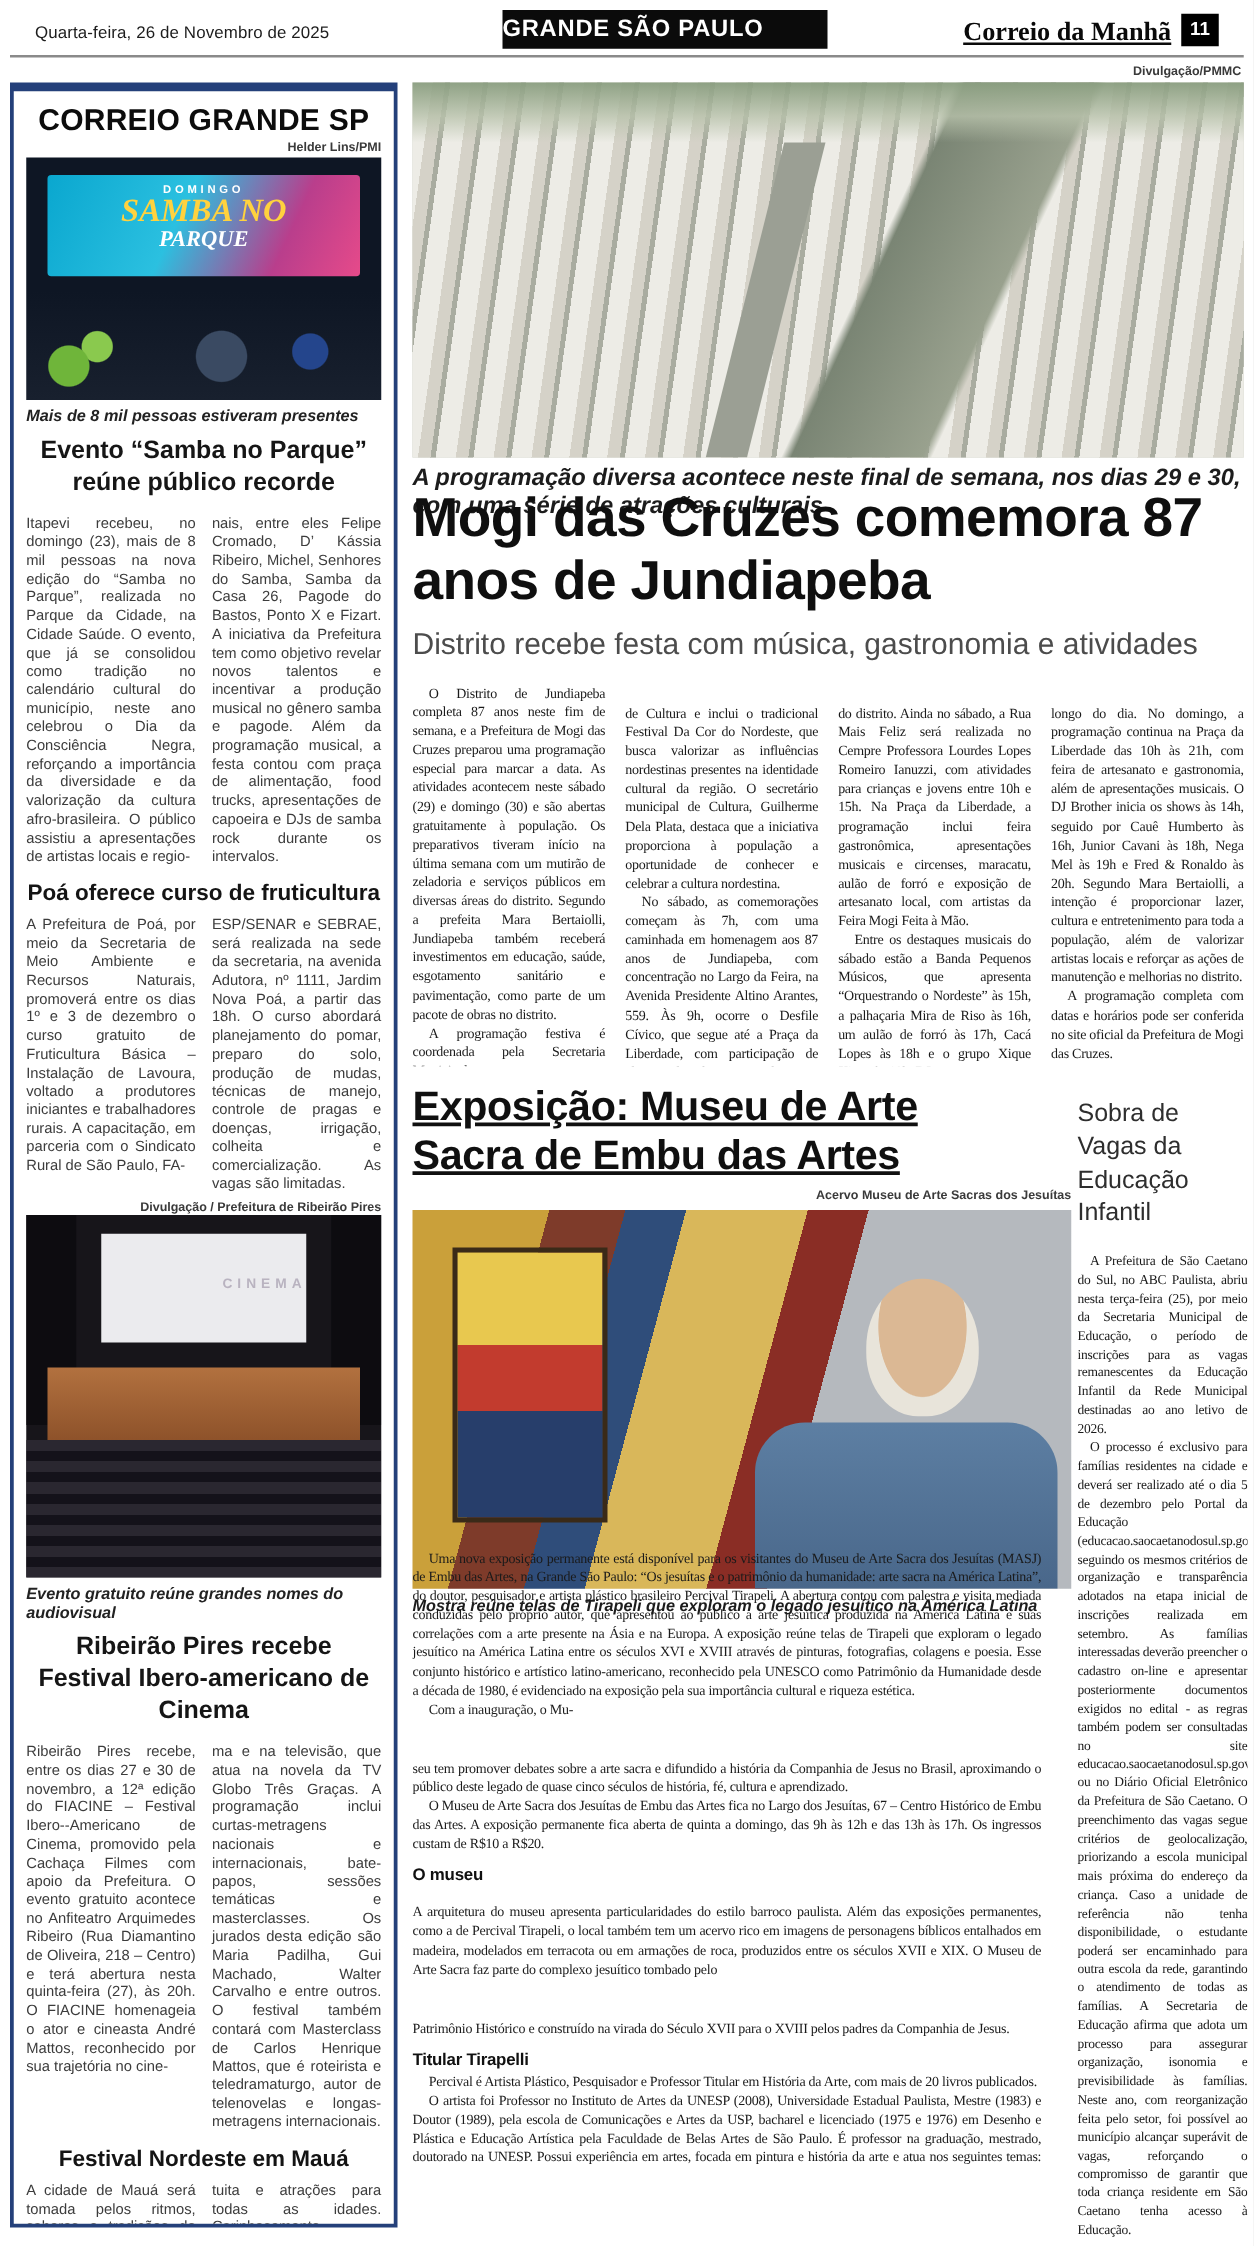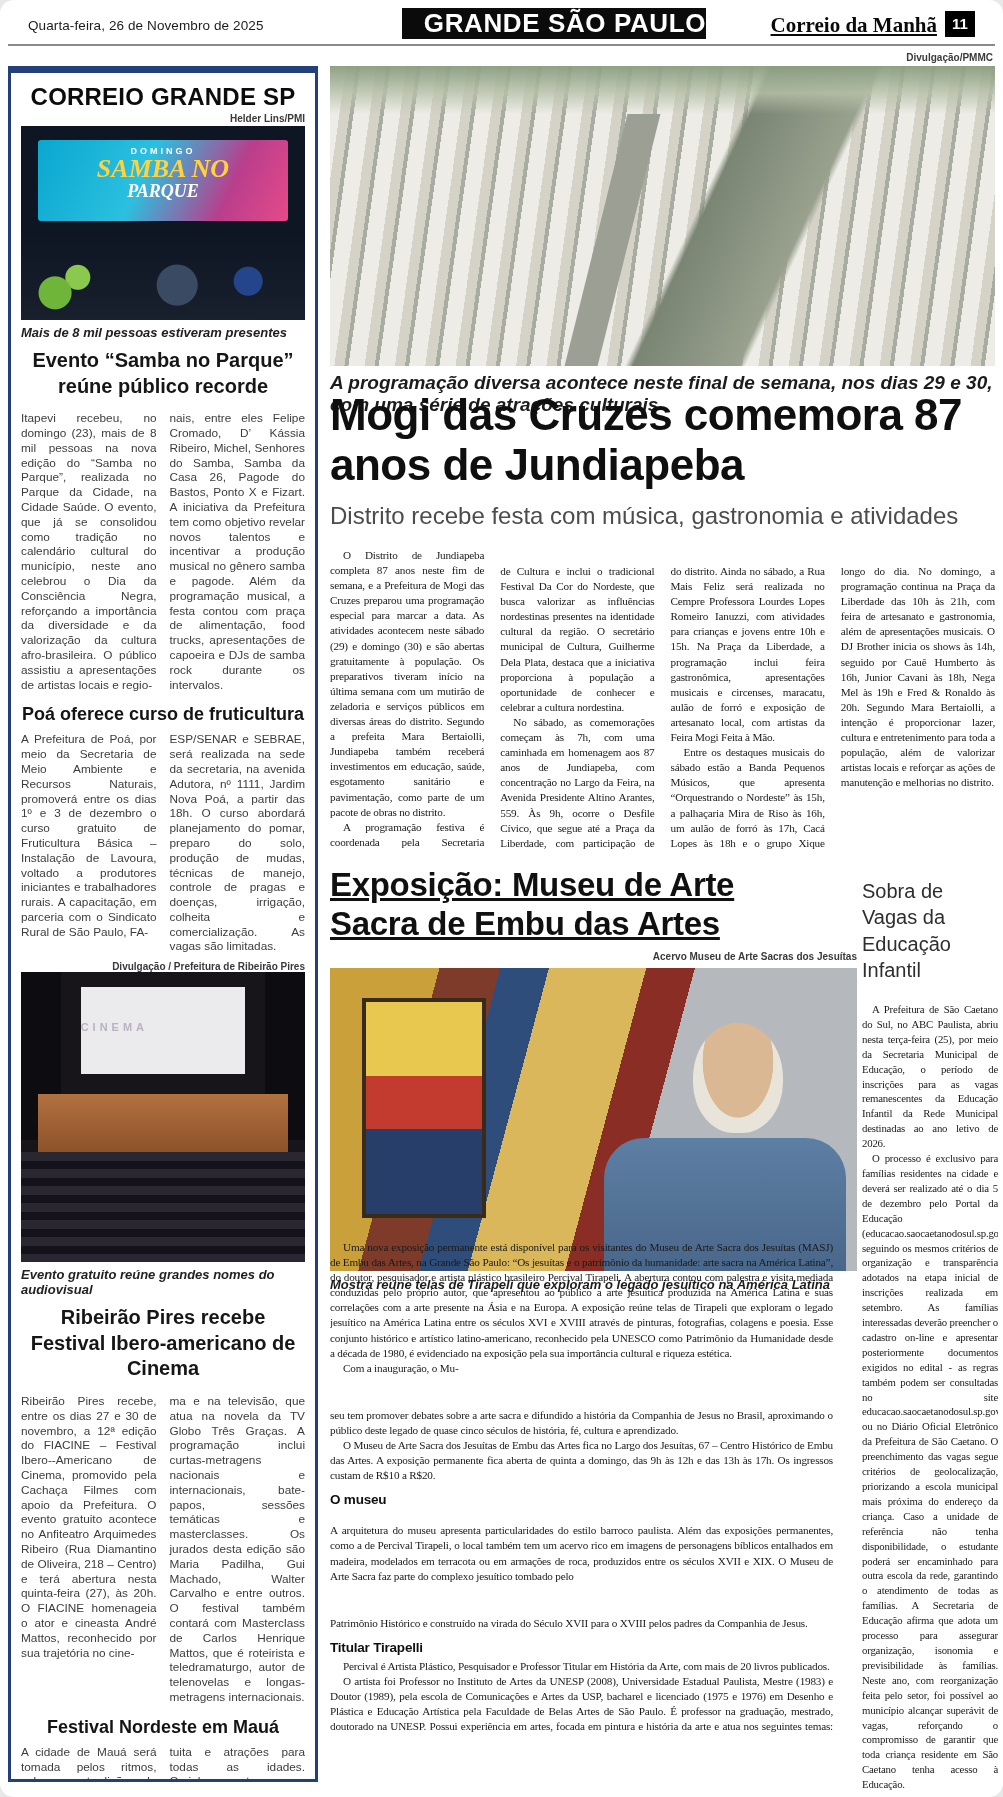--- a/index.html
+++ b/index.html
@@ -1,22 +1,22 @@
 <!DOCTYPE html>
 <html><head>
 <meta charset="utf-8">
 <style>
   html,body{margin:0;padding:0;background:#e8e8e8;}
   #page{position:relative;width:1003px;height:1797px;background:#ffffff;margin:0 auto;
-        font-family:"Liberation Sans",sans-serif;color:#111;overflow:hidden;border-radius:14px;}
+        font-family:"Liberation Sans",sans-serif;color:#111;overflow:hidden;}
 
   
   .hdr-date{position:absolute;left:28px;top:18px;font-size:13.5px;color:#1c1c1c;letter-spacing:.1px;}
-  .hdr-section{position:absolute;left:402px;top:8px;width:304px;height:31px;background:#0b0b0b;
-               color:#fff;font-weight:800;font-size:26px;text-align:right;line-height:31px;letter-spacing:.6px;}
+  .hdr-section{position:absolute;left:402px;top:8px;width:260px;height:31px;background:#0b0b0b;
+               color:#fff;font-weight:800;font-size:19px;text-align:left;line-height:31px;letter-spacing:.6px;}
   .hdr-brand{position:absolute;right:66px;top:13px;font-family:"Liberation Serif",serif;font-weight:700;
              font-size:21px;color:#0a0a0a;text-decoration:underline;}
   .hdr-pagenum{position:absolute;right:28px;top:11px;width:30px;height:26px;background:#000;color:#fff;
                font-weight:700;font-size:15px;text-align:center;line-height:26px;}
   .hdr-rule{position:absolute;left:8px;right:8px;top:44px;height:2px;background:#8a8a8a;}
   .credit{font-size:10px;font-weight:700;color:#3a3a3a;text-align:right;}
   .credit-pmmc{position:absolute;right:10px;top:52px;}
 
   
   .left-frame{position:absolute;left:8px;top:66px;width:310px;height:1716px;box-sizing:border-box;
@@ -41,21 +41,21 @@
   .festival-banner{position:absolute;left:6%;top:7%;width:88%;height:42%;
       background:linear-gradient(115deg,#0aa7cf 0%,#2bc0e0 42%,#b93e8c 75%,#e64a8a 100%);
       border-radius:3px;text-align:center;color:#fff;}
   .festival-banner .b1{font-size:9px;letter-spacing:3px;margin-top:6px;font-weight:700;}
   .festival-banner .b2{font-family:"Liberation Serif",serif;font-style:italic;font-weight:700;
       font-size:26px;color:#ffd23e;line-height:1;}
   .festival-banner .b3{font-family:"Liberation Serif",serif;font-style:italic;font-weight:700;
       font-size:18px;color:#fff;line-height:1.1;}
   .photo-cinema{height:290px;background:#17151a;}
   .cinema-screen{position:absolute;left:21%;top:5%;width:58%;height:30%;background:#ebebee;
-      text-align:left;font-size:11px;letter-spacing:4px;color:#b9b3c0;line-height:80px;font-weight:700;}
+      text-align:right;font-size:11px;letter-spacing:4px;color:#b9b3c0;line-height:80px;font-weight:700;}
   .cinema-curtain-l{position:absolute;left:0;top:0;width:14%;height:58%;background:#0d0c10;}
   .cinema-curtain-r{position:absolute;right:0;top:0;width:14%;height:58%;background:#0d0c10;}
   .cinema-floor{position:absolute;left:6%;top:42%;width:88%;height:22%;
       background:linear-gradient(180deg,#b2713f,#8a4f28);}
   .cinema-seats{position:absolute;left:0;bottom:0;width:100%;height:38%;
       background:repeating-linear-gradient(180deg,#2a2730 0 9px,#14121a 9px 17px);}
   .photo-aerial{position:absolute;left:330px;top:66px;width:665px;height:300px;background:
       linear-gradient(180deg,rgba(138,158,128,.95) 0%,rgba(184,194,171,.8) 9%,rgba(0,0,0,0) 16%),
       linear-gradient(115deg,rgba(0,0,0,0) 54%,#7a8574 55%,#99a18e 68%,rgba(0,0,0,0) 69%),
       repeating-linear-gradient(98deg,#edece6 0 16px,#d5d2c8 16px 26px,#a9aca0 26px 30px),#c8ccbf;}
@@ -185,20 +185,21 @@
     <div class="col">
       <p class="noind">de Cultura e inclui o tradicional Festival Da Cor do Nordeste, que busca valorizar as influências nordestinas presentes na identidade cultural da região. O secretário municipal de Cultura, Guilherme Dela Plata, destaca que a iniciativa proporciona à população a oportunidade de conhecer e celebrar a cultura nordestina.</p>
       <p>No sábado, as comemorações começam às 7h, com uma caminhada em homenagem aos 87 anos de Jundiapeba, com concentração no Largo da Feira, na Avenida Presidente Altino Arantes, 559. Às 9h, ocorre o Desfile Cívico, que segue até a Praça da Liberdade, com participação de alunos, educadores e moradores</p>
     </div>
     <div class="col">
       <p class="noind">do distrito. Ainda no sábado, a Rua Mais Feliz será realizada no Cempre Professora Lourdes Lopes Romeiro Ianuzzi, com atividades para crianças e jovens entre 10h e 15h. Na Praça da Liberdade, a programação inclui feira gastronômica, apresentações musicais e circenses, maracatu, aulão de forró e exposição de artesanato local, com artistas da Feira Mogi Feita à Mão.</p>
       <p>Entre os destaques musicais do sábado estão a Banda Pequenos Músicos, que apresenta “Orquestrando o Nordeste” às 15h, a palhaçaria Mira de Riso às 16h, um aulão de forró às 17h, Cacá Lopes às 18h e o grupo Xique Xique às 19h. DJs se revezam ao</p>
     </div>
     <div class="col">
       <p class="noind">longo do dia. No domingo, a programação continua na Praça da Liberdade das 10h às 21h, com feira de artesanato e gastronomia, além de apresentações musicais. O DJ Brother inicia os shows às 14h, seguido por Cauê Humberto às 16h, Junior Cavani às 18h, Nega Mel às 19h e Fred &amp; Ronaldo às 20h. Segundo Mara Bertaiolli, a intenção é proporcionar lazer, cultura e entretenimento para toda a população, além de valorizar artistas locais e reforçar as ações de manutenção e melhorias no distrito.</p>
+      <p>A programação completa com datas e horários pode ser conferida no site oficial da Prefeitura de Mogi das Cruzes.</p>
     </div>
   </div>
 
   <h2 class="expo-headline" style="margin:0;text-decoration:underline;">Exposição: Museu de Arte Sacra de Embu das Artes</h2>
   <div class="sobra-headline">Sobra de Vagas da Educação Infantil</div>
   <div class="credit expo-credit">Acervo Museu de Arte Sacras dos Jesuítas</div>
 
   <div class="photo photo-museum">
     <div class="museum-canvas"></div>
     <div class="museum-face"></div>

